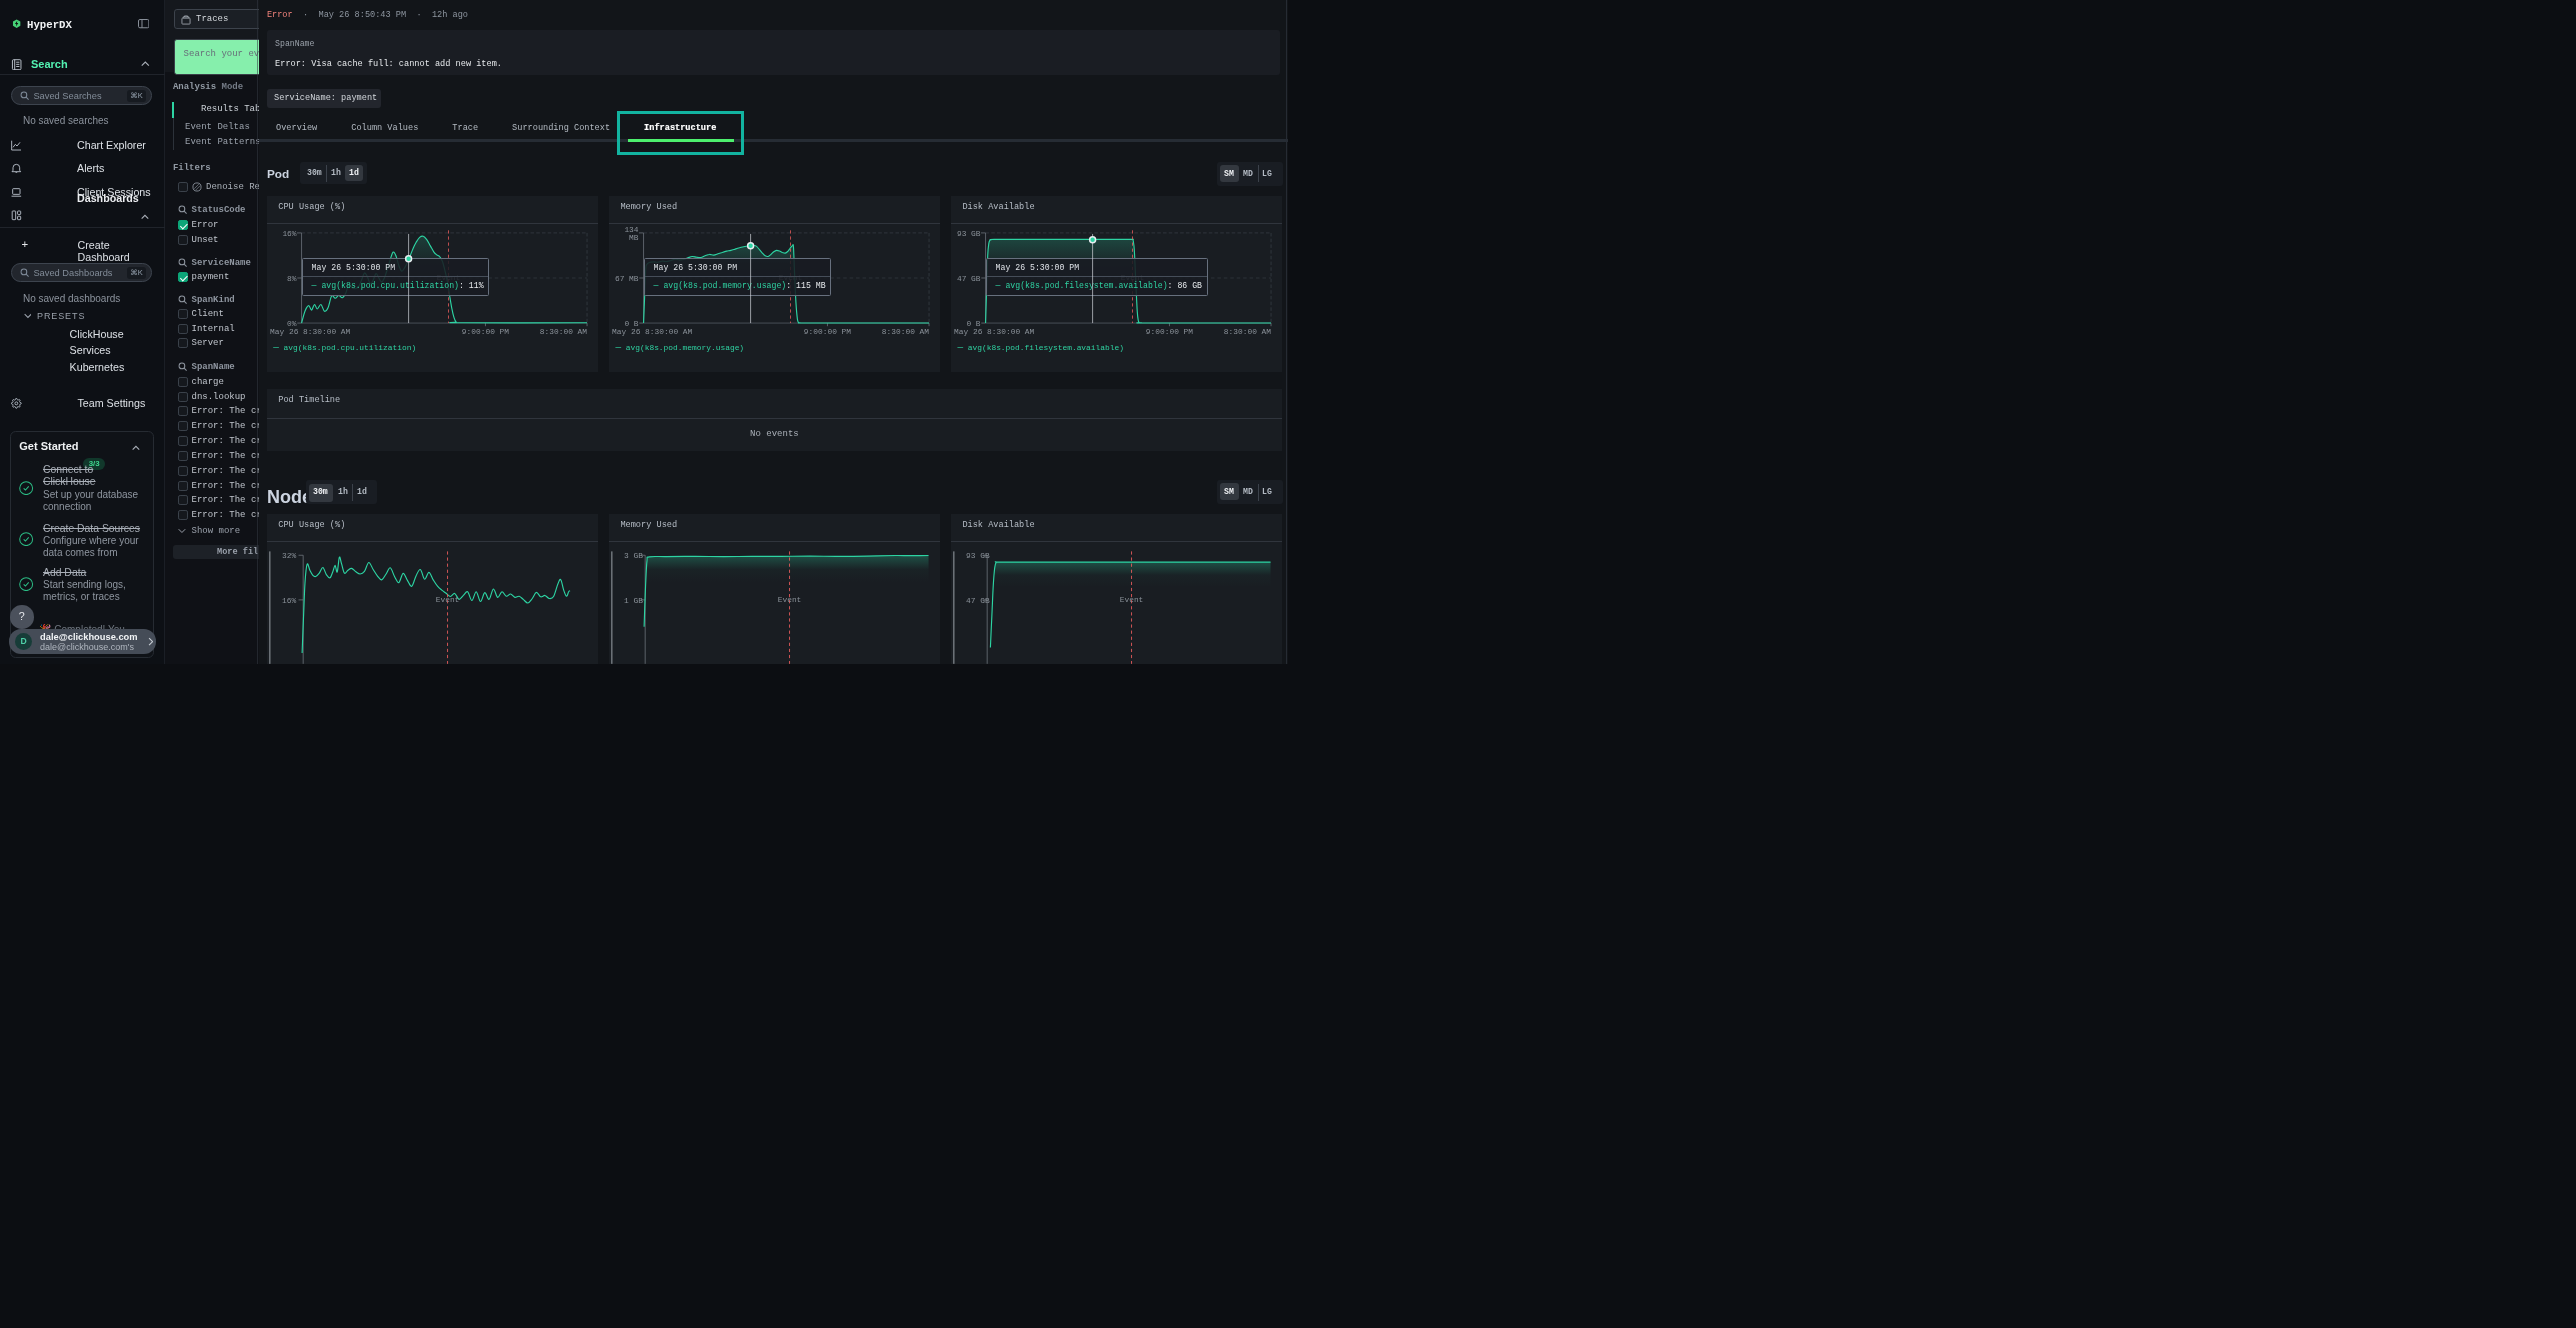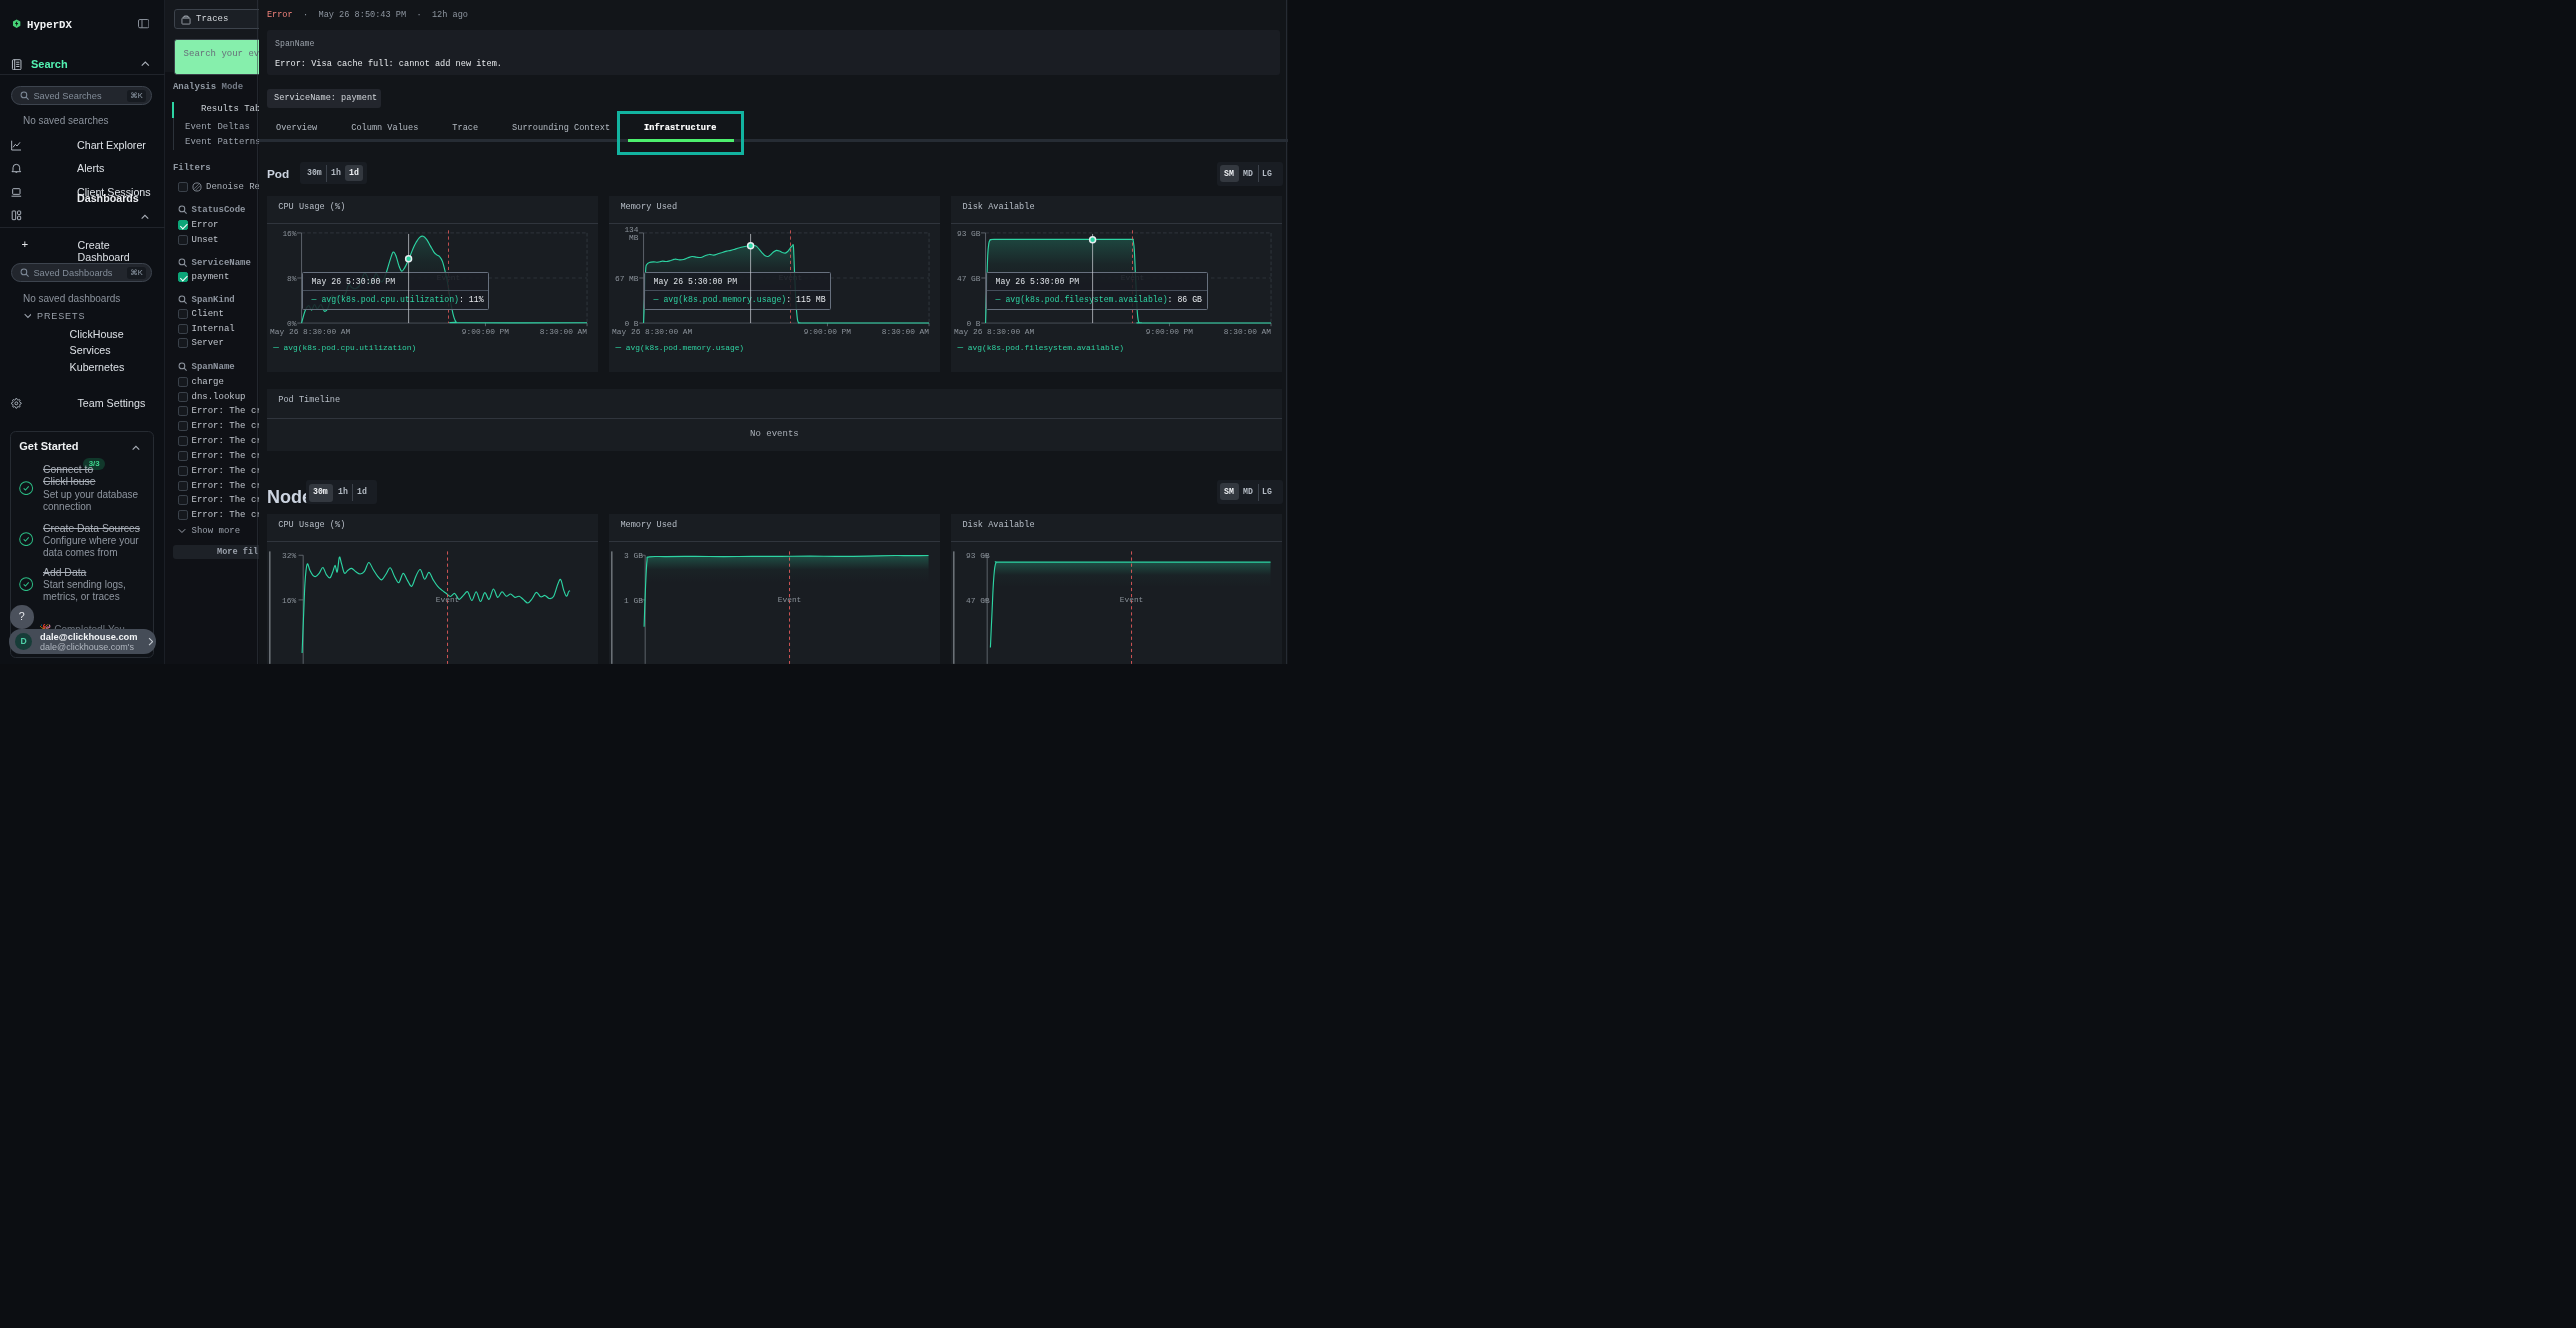--- a/index.html
+++ b/index.html
@@ -31,21 +31,21 @@
 #ovedge { position:absolute; left:257px; top:0; width:1.4px; height:664px; background:#343b44; opacity:.55; }
 .card { position:absolute; background:#1a1d23; border-radius:2.9px; }
 .chartcard { position:absolute; background:#191d22; }
 .chead { position:absolute; left:11.4px; top:5.7px; color:#b7bec7; font-size:8.6px; font-family:"Liberation Mono", monospace; }
 .chline { position:absolute; left:0; top:27px; width:100%; height:0.7px; background:#30353d; }
 .tab { display:inline-block; padding:0 17px; color:#b3bac2; font-size:8.6px; font-family:"Liberation Mono", monospace; }
 .segbox { background:#191d23; border-radius:2.9px; }
 .segpill { background:#33383f; border-radius:2.9px; }
 .segtxt { color:#b3bac3; font-weight:bold; font-size:8.2px; font-family:"Liberation Mono", monospace; }
 .segtxt.on { color:#f0f2f5; }
-.tooltip { position:absolute; background:rgba(24,28,35,0.87); border:0.7px solid #67707e; border-radius:1.4px; z-index:5; font-family:"Liberation Mono", monospace;margin-top:14px; }
+.tooltip { position:absolute; background:rgba(24,28,35,0.87); border:0.7px solid #67707e; border-radius:1.4px; z-index:5; font-family:"Liberation Mono", monospace; }
 .tooltip .tt { padding:4.3px 8.6px 3.6px; color:#dfe3e8; font-size:8.2px; border-bottom:0.7px solid #454d59; }
 .tooltip .tv { padding:4.3px 8.6px 5px; font-size:8.2px; color:#2fd3a2; white-space:nowrap; }
 .tooltip .tv b { color:#e8ebee; font-weight:normal; }
 .keycap { display:inline-block; border:0.7px solid #525b68; background:#262b33; border-radius:3.6px; color:#c7cdd5; font-size:8.6px; font-family:"Liberation Mono", monospace; text-align:center; }
 </style>
 </head>
 <body>
 
 <div id="sidebar">
 

